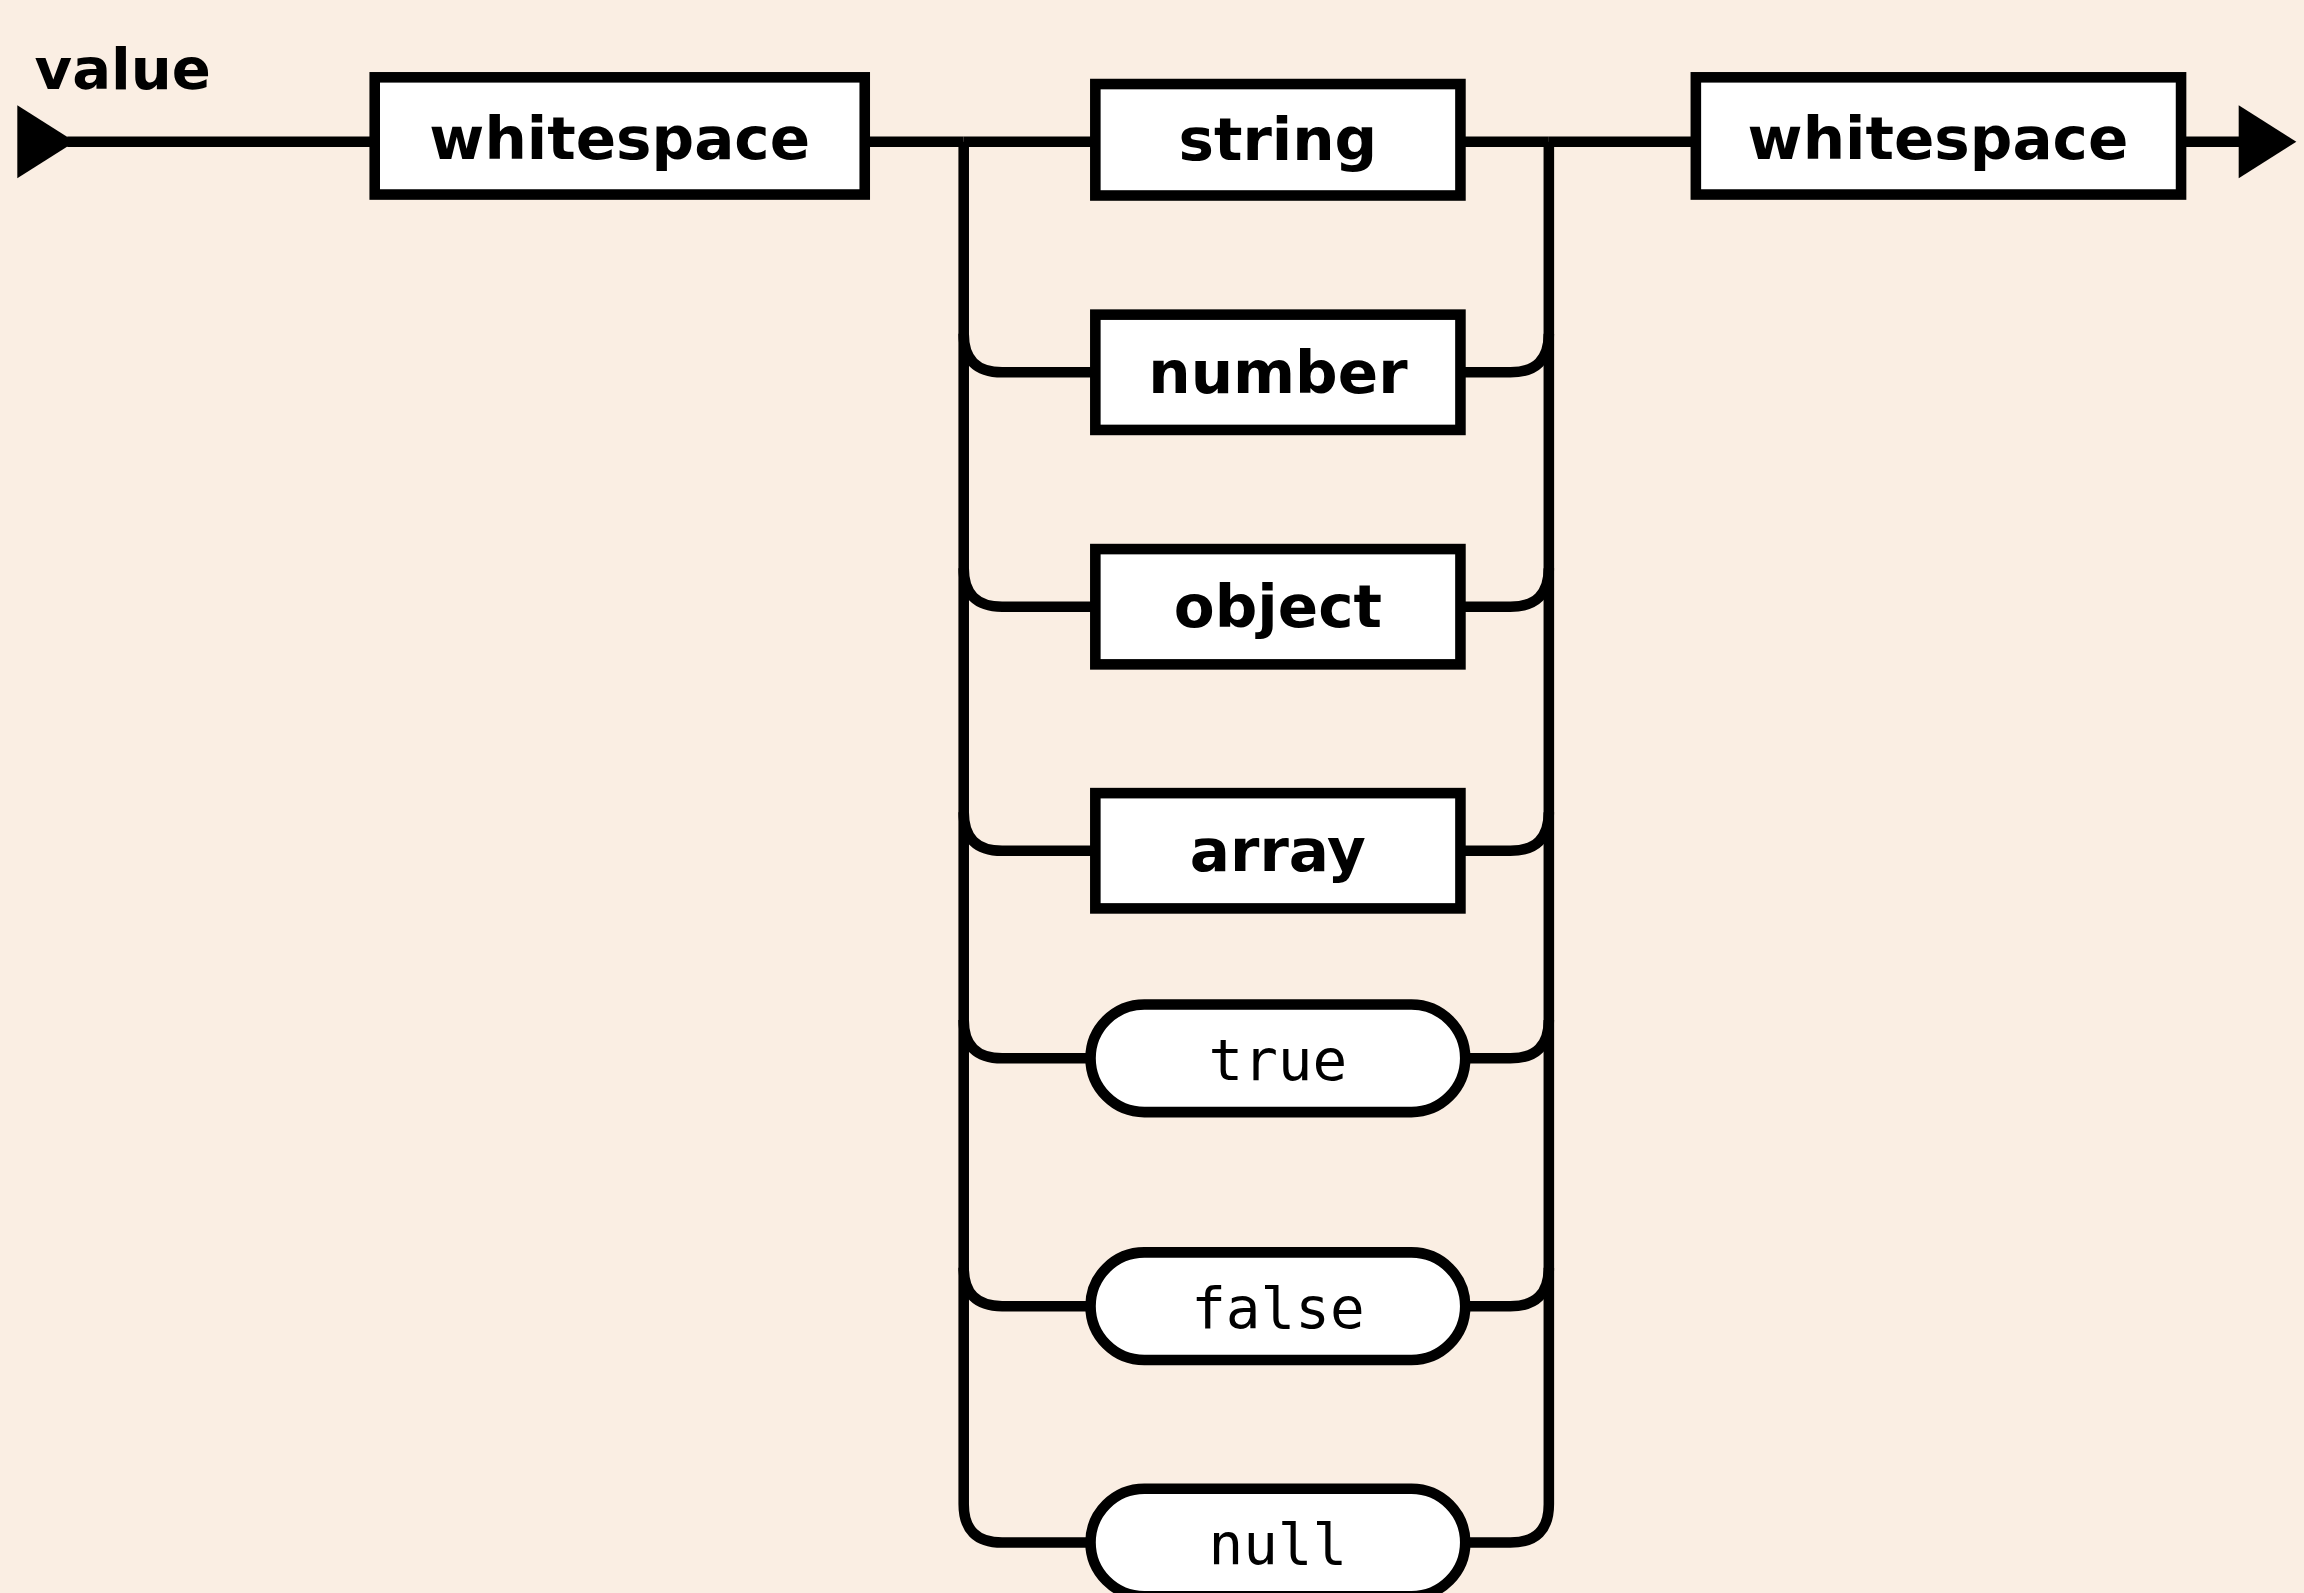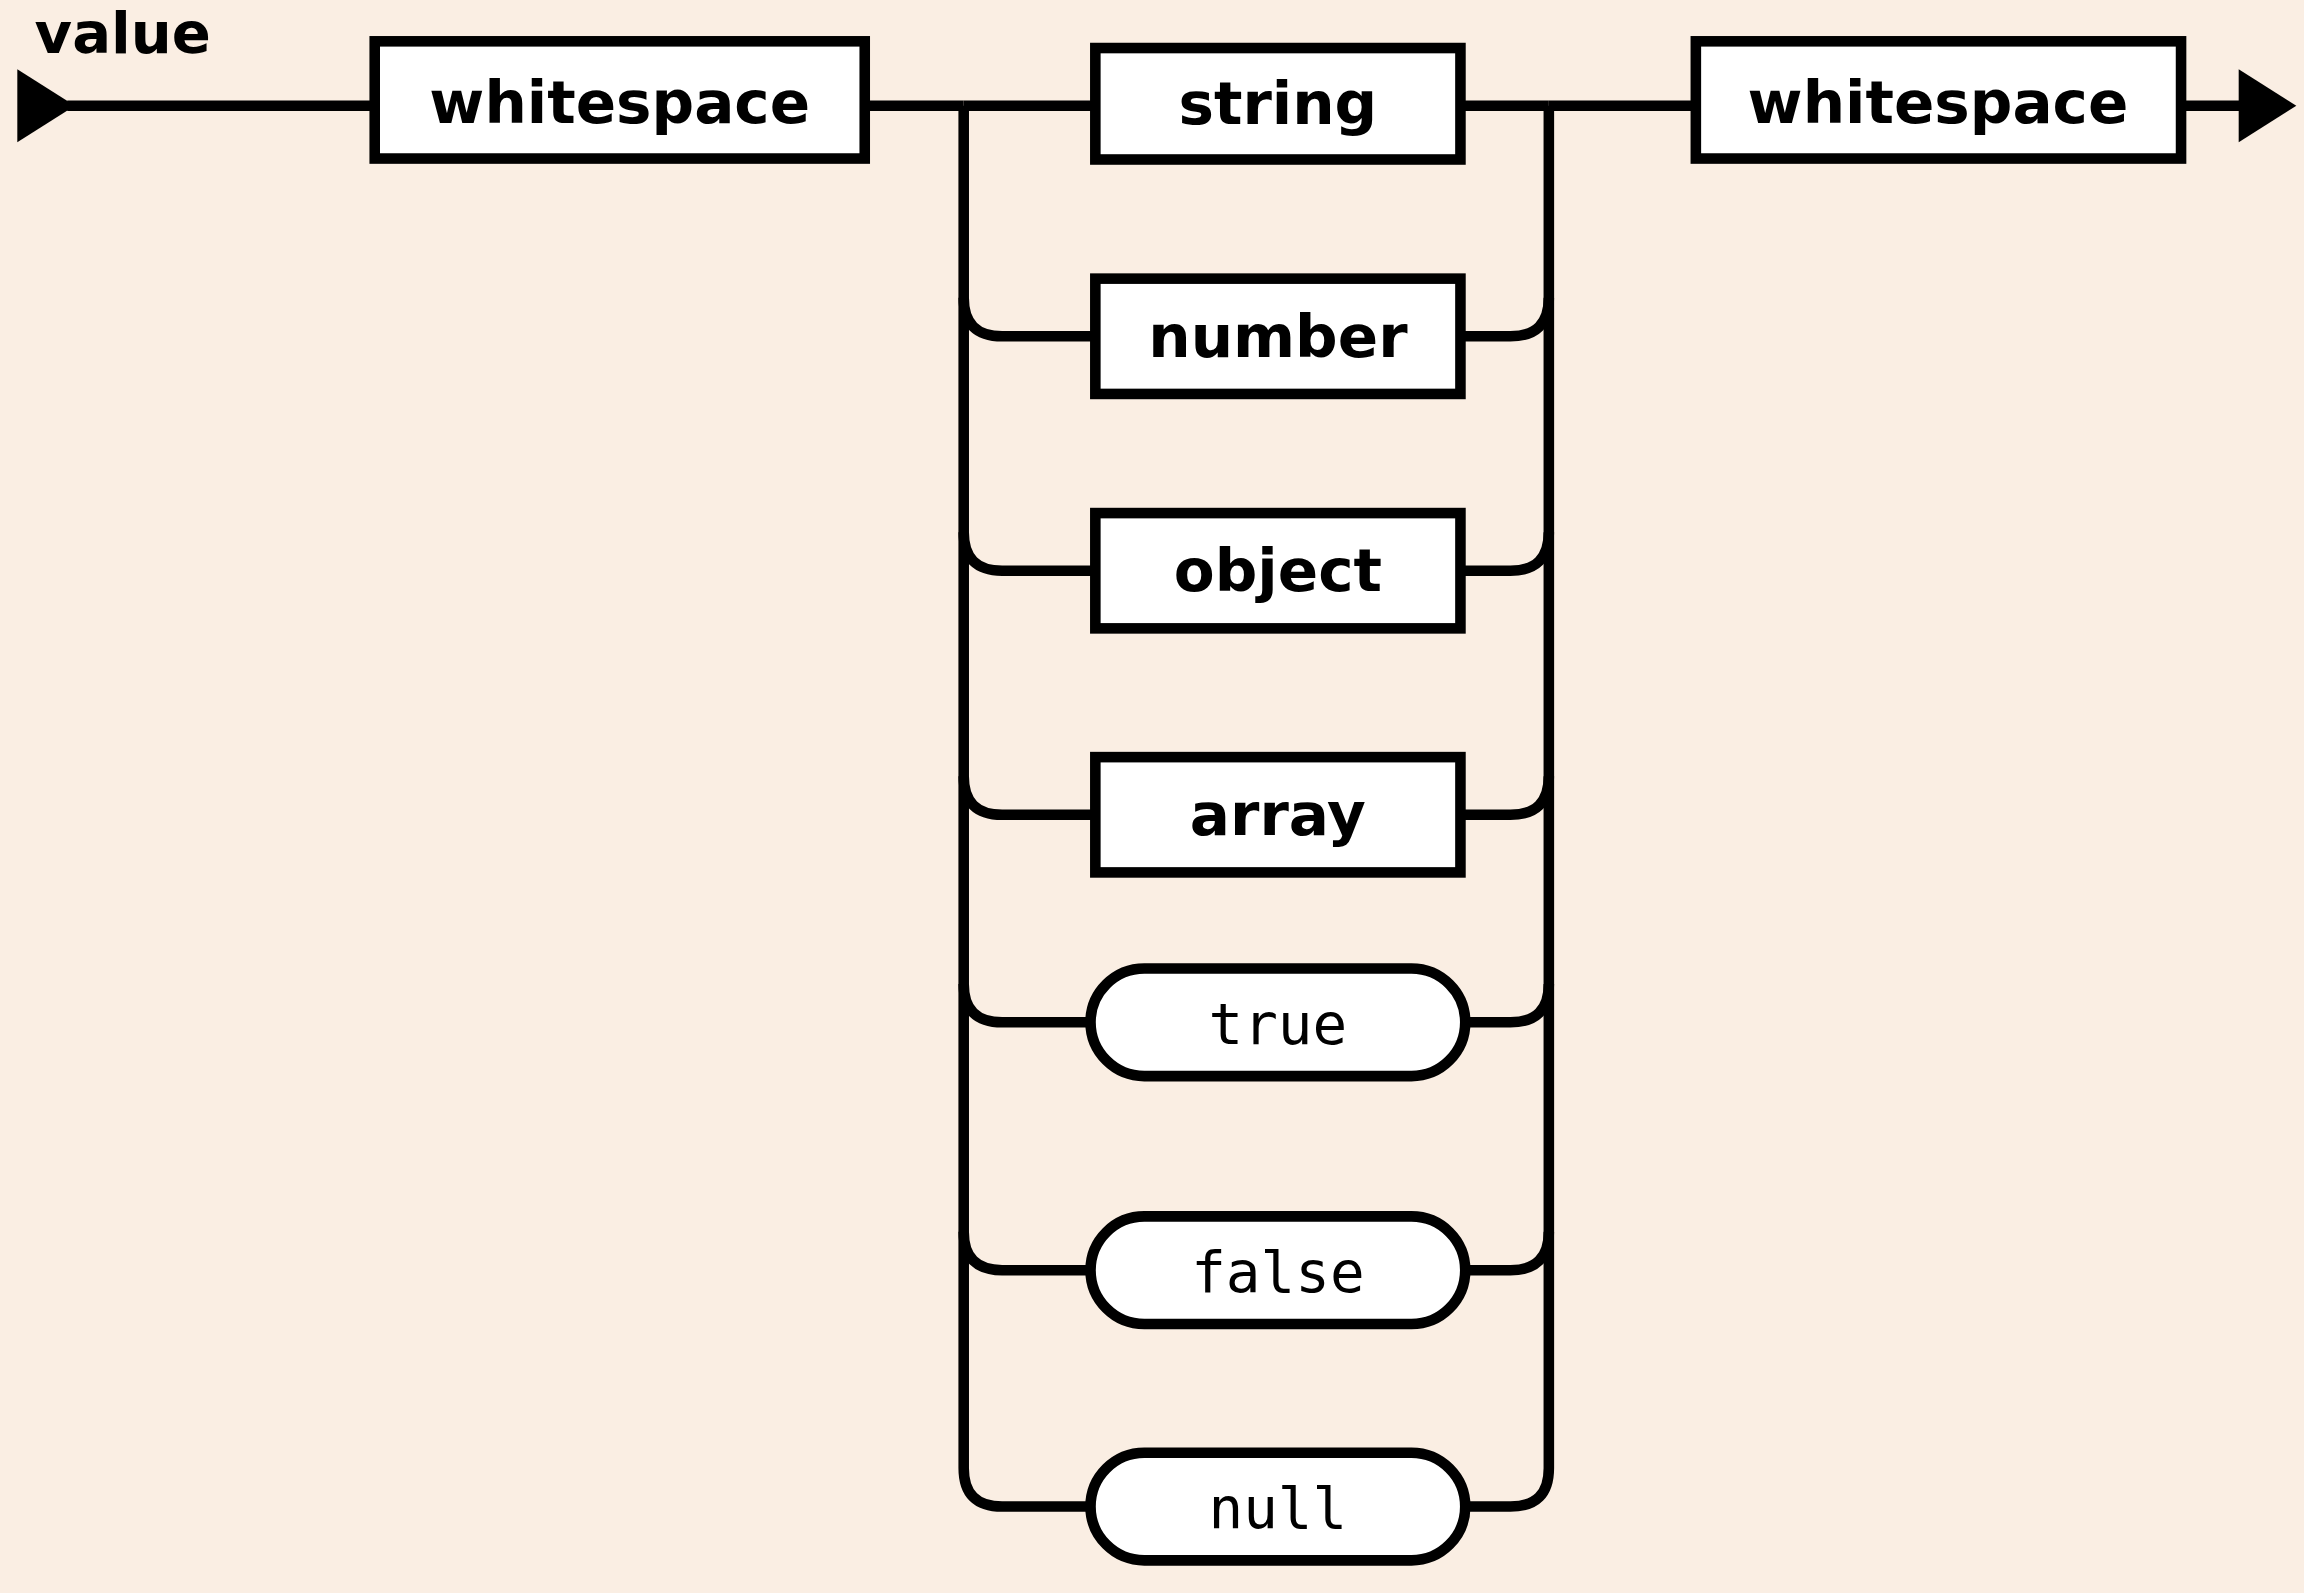--- a/index.html
+++ b/index.html
@@ -10,20 +10,21 @@
     width: 2305px;
     height: 1594px;
     background: #faeee3;
     font-family: "Liberation Sans", sans-serif;
     overflow: hidden;
   }
   #diagram-root {
     position: relative;
     width: 2305px;
     height: 1174px;
+    margin-top: 36px;
   }
   svg.railroad {
     display: block;
     width: 2305px;
     height: 1594px;
   }
   .rail {
     fill: none;
     stroke: #000000;
     stroke-width: 11;

